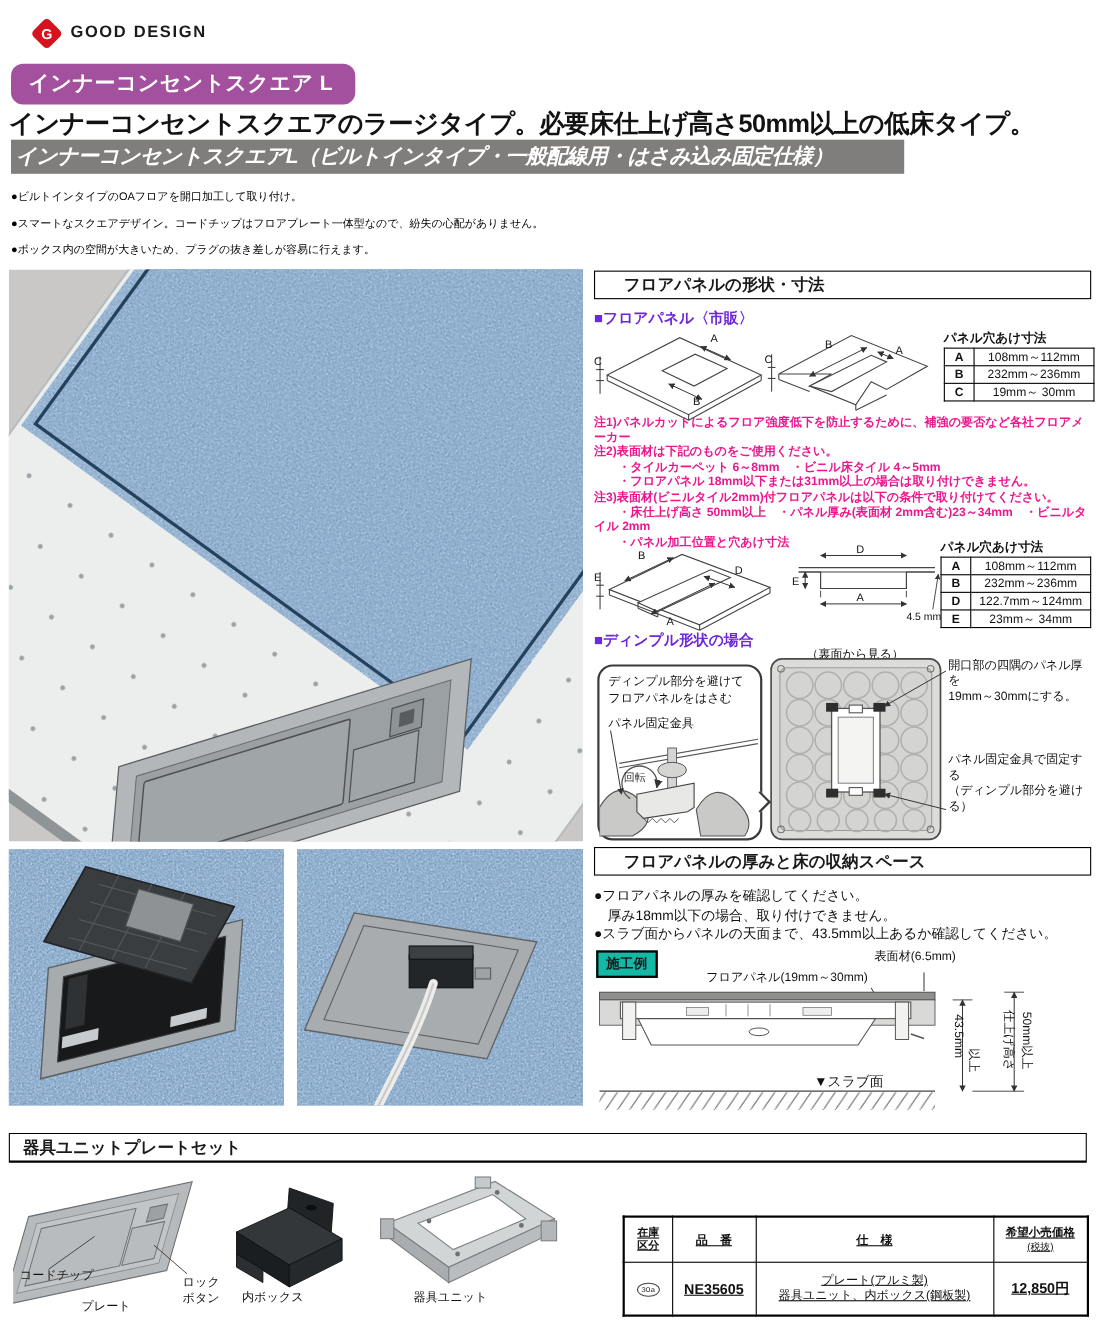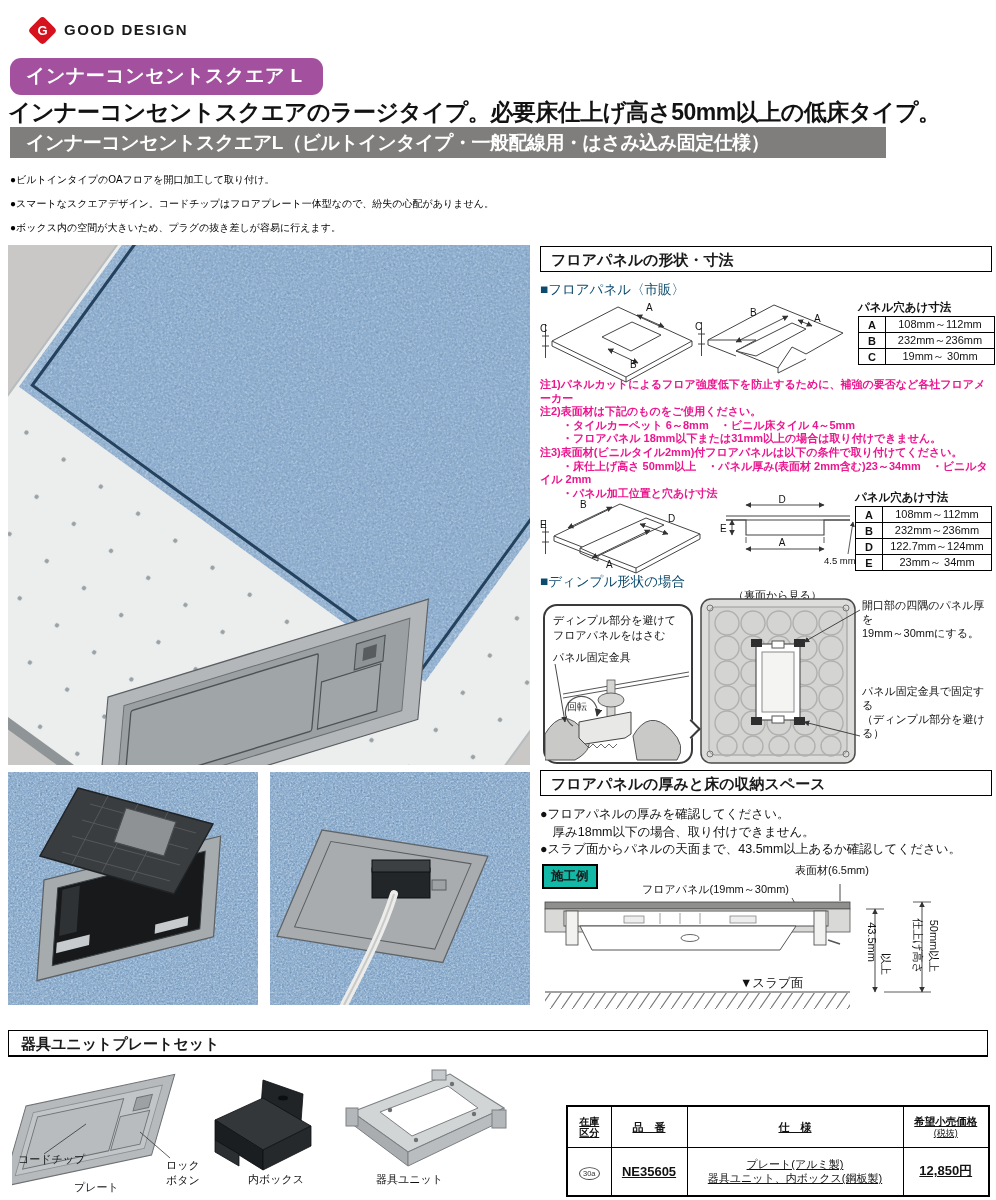--- a/index.html
+++ b/index.html
@@ -5,25 +5,25 @@
   html,body{margin:0;padding:0;background:#ffffff;}
   body{font-family:"Liberation Sans","DejaVu Sans",sans-serif;color:#1a1a1a;}
   #page{position:relative;width:996px;height:1200px;background:#fff;overflow:hidden;}
   .abs{position:absolute;}
   
   .gmark{position:absolute;left:32px;top:20px;width:21px;height:21px;background:#d5121e;border-radius:4px;transform:rotate(45deg);}
   .gmark span{position:absolute;left:0;top:0;width:21px;height:21px;display:flex;align-items:center;justify-content:center;color:#fff;font-weight:bold;font-size:13px;transform:rotate(-45deg);}
   .gd-text{position:absolute;left:64px;top:21px;font-size:15px;font-weight:bold;letter-spacing:1.5px;color:#1a1a1a;}
   .badge{position:absolute;left:10px;top:58px;background:#a3519e;color:#fff;font-weight:bold;font-size:19px;padding:5px 20px 6px 16px;border-radius:11px;letter-spacing:0.5px;}
   .headline{position:absolute;left:8px;top:97px;width:985px;font-size:23px;font-weight:bold;color:#121212;letter-spacing:-0.5px;}
-  .graybar{position:absolute;left:10px;top:127px;width:876px;height:31px;background:#7f7e7c;color:#fff;font-weight:bold;font-size:19px;line-height:31px;padding-left:16px;box-sizing:border-box;letter-spacing:-0.5px;}
+  .graybar{position:absolute;left:10px;top:127px;width:812px;height:31px;background:#7f7e7c;color:#fff;font-weight:bold;font-size:19px;line-height:31px;padding-left:4px;box-sizing:border-box;letter-spacing:-0.5px;font-style:italic;}
   .features{position:absolute;left:10px;top:168px;font-size:10px;line-height:24px;color:#000000;}
   
-  .sec-title{position:absolute;border:1px solid #000;background:#fff;font-weight:bold;font-size:15px;line-height:26px;height:26px;padding-left:10px;box-sizing:border-box;width:452px;}
-  .subhead{position:absolute;font-weight:normal;font-size:13.5px;color:#0c4a6e;}
+  .sec-title{position:absolute;border:1px solid #000;background:#fff;font-weight:bold;font-size:15px;line-height:26px;height:26px;padding-left:26px;box-sizing:border-box;width:452px;}
+  .subhead{position:absolute;font-weight:bold;font-size:13.5px;color:#6d28d9;}
   
   .tbl-title{font-weight:bold;font-size:11.5px;margin-bottom:1px;color:#111;}
   table.holes{border-collapse:collapse;}
   table.holes td{border:1px solid #000;font-size:11px;height:15px;padding:0 3px;text-align:center;color:#111;}
   table.holes td.k{width:20px;font-weight:bold;}
   table.holes td.v{width:102px;}
   .notes{position:absolute;left:540px;top:378px;width:455px;font-size:11px;line-height:13.6px;color:#ec168f;font-weight:bold;}
   
   .callout{position:absolute;left:543px;top:604px;width:150px;height:160px;border:2px solid #3a3a3a;border-radius:14px;box-sizing:border-box;background:#fff;}
   .callout .tail{position:absolute;right:-7px;bottom:26px;width:12px;height:12px;background:#fff;border-right:2px solid #3a3a3a;border-bottom:2px solid #3a3a3a;transform:rotate(-45deg);}
@@ -440,21 +440,21 @@
   </div>
 
   <svg class="abs" style="left:205px;top:1076px;" width="125" height="100" viewBox="0 0 125 100">
     <polygon points="58,4 98,18 96,46 56,30" fill="#212427" stroke="#0d0f11" stroke-width="0.8"></polygon>
     <ellipse cx="78" cy="22" rx="5" ry="2.5" fill="#0c0e10"></ellipse>
     <polygon points="10,44 58,22 106,50 58,74" fill="#33373a" stroke="#0d0f11" stroke-width="0.8"></polygon>
     <polygon points="10,44 10,64 58,94 58,74" fill="#1b1e20" stroke="#0d0f11" stroke-width="0.8"></polygon>
     <polygon points="58,74 58,94 106,70 106,50" fill="#26292c" stroke="#0d0f11" stroke-width="0.8"></polygon>
     <polygon points="10,64 34,78 34,90 10,76" fill="#2c2f32" stroke="#0d0f11" stroke-width="0.8"></polygon>
   </svg>
-  <div class="prod-label" style="left:248px;top:1172px;">内ボックス</div>
+  <div class="prod-label" style="left:220px;top:1172px;">内ボックス</div>
 
   <svg class="abs" style="left:332px;top:1062px;" width="185" height="122" viewBox="0 0 185 122">
     <path d="M20,50 L118,12 L172,46 L76,90 Z" fill="#d2d5d6" stroke="#7c8083" stroke-width="1.1"></path>
     <path d="M48,50 L116,24 L146,46 L80,74 Z" fill="#ffffff" stroke="#7c8083" stroke-width="1"></path>
     <path d="M20,50 L20,62 L76,104 L76,90 Z" fill="#aaadaf" stroke="#7c8083" stroke-width="1"></path>
     <path d="M76,90 L76,104 L172,58 L172,46 Z" fill="#babdbf" stroke="#7c8083" stroke-width="1"></path>
     <rect x="100" y="8" width="14" height="10" fill="#c6c9cb" stroke="#7c8083"></rect>
     <rect x="160" y="48" width="14" height="18" fill="#b4b7b9" stroke="#7c8083"></rect>
     <rect x="14" y="46" width="12" height="18" fill="#b4b7b9" stroke="#7c8083"></rect>
     <circle cx="58" cy="48" r="2.2" fill="#6d7174"></circle>

